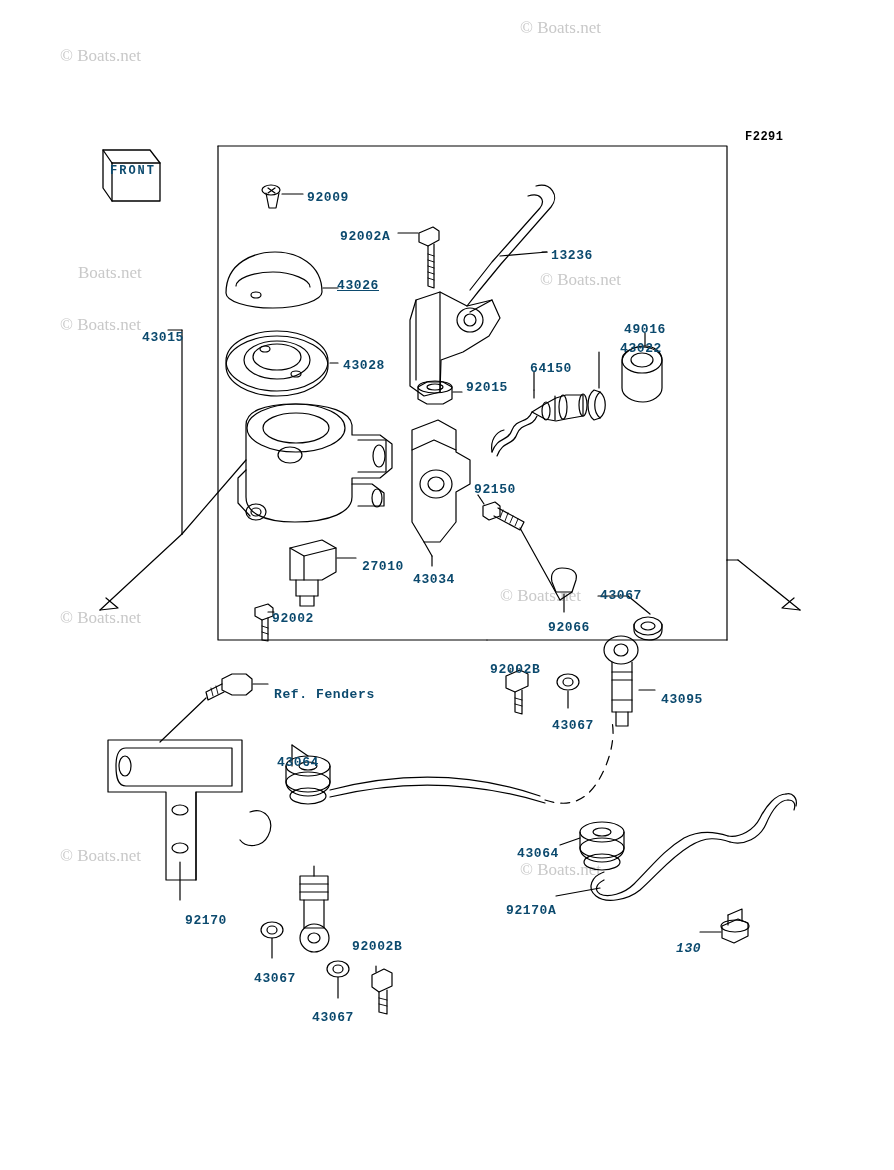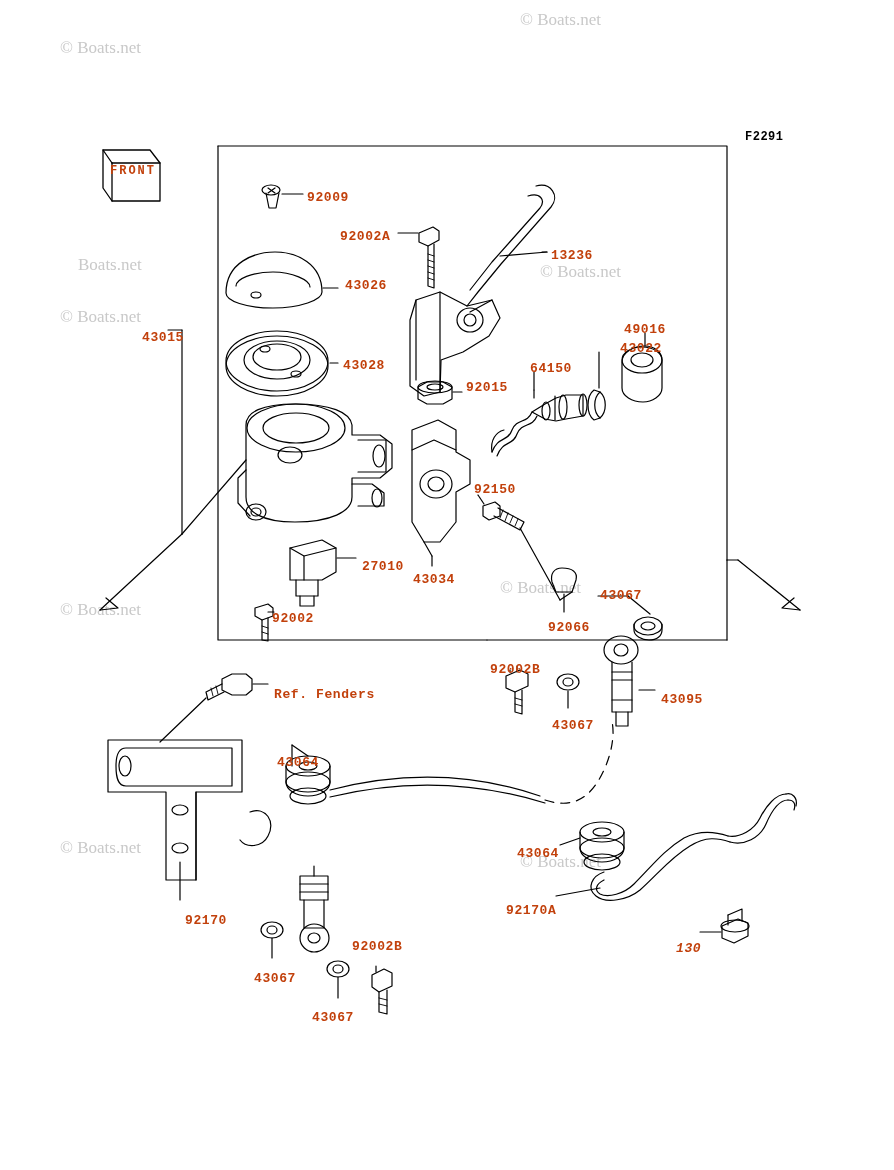--- a/index.html
+++ b/index.html
@@ -18,27 +18,28 @@
     background: #ffffff;
   }
   .wm {
     position: absolute;
     font-family: "Liberation Serif", serif;
     font-size: 17px;
     color: #c9c9c9;
     white-space: nowrap;
     user-select: none;
     pointer-events: none;
+    margin-top: 8px;
   }
   .label {
     position: absolute;
     font-family: "Liberation Mono", "DejaVu Sans Mono", monospace;
     font-size: 13px;
     font-weight: bold;
-    color: #c2410c;
+    color: #0c4a6e;
     letter-spacing: 0.6px;
     white-space: nowrap;
   }
   .sheetcode {
     position: absolute;
     font-family: "Liberation Mono", "DejaVu Sans Mono", monospace;
     font-size: 12px;
     font-weight: bold;
     color: #000000;
     letter-spacing: 0.5px;
@@ -323,21 +324,21 @@
       <path d="M728,915 L728,925"></path>
       <line x1="721" y1="932" x2="700" y2="932"></line>
 
     </g>
   </svg>
 
   <div id="labels">
       <div class="label" style="left: 307px; top: 190px;">92009</div>
       <div class="label" style="left: 340px; top: 229px;">92002A</div>
       <div class="label" style="left: 551px; top: 248px;">13236</div>
-      <div class="label" style="left: 345px; top: 278px;">43026</div>
+      <div class="label" style="left: 337px; top: 278px; text-decoration: underline;">43026</div>
       <div class="label" style="left: 142px; top: 330px;">43015</div>
       <div class="label" style="left: 624px; top: 322px;">49016</div>
       <div class="label" style="left: 580px; top: 341px; margin-left: 40px;">43022</div>
       <div class="label" style="left: 343px; top: 358px;">43028</div>
       <div class="label" style="left: 530px; top: 361px;">64150</div>
       <div class="label" style="left: 466px; top: 380px;">92015</div>
       <div class="label" style="left: 474px; top: 482px;">92150</div>
       <div class="label" style="left: 362px; top: 559px; text-align: center;">27010</div>
       <div class="label" style="left: 413px; top: 572px;">43034</div>
       <div class="label" style="left: 600px; top: 588px;">43067</div>

